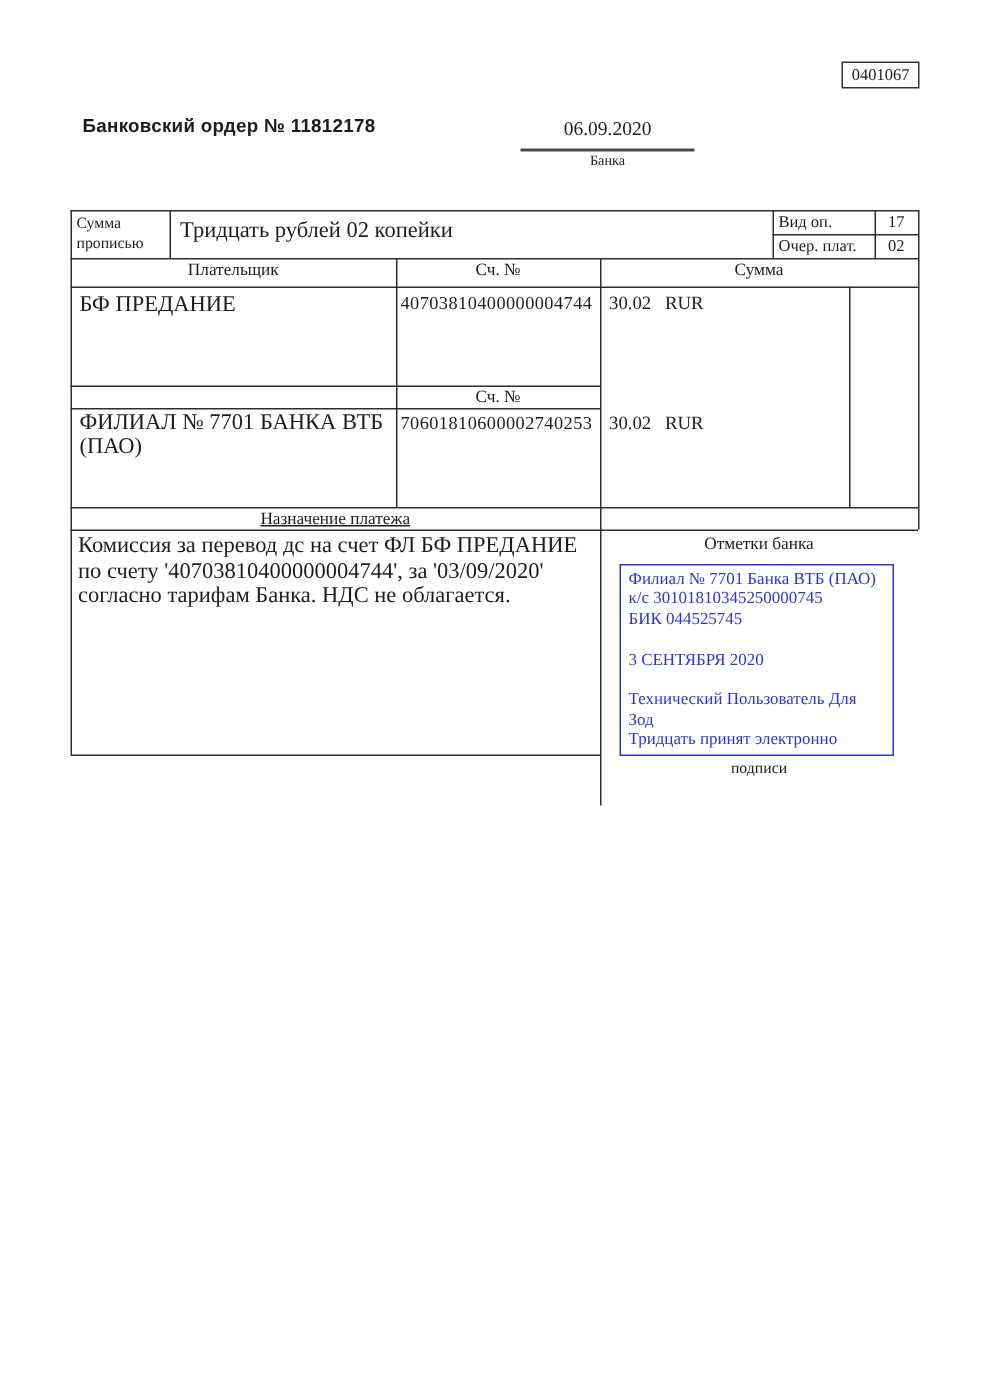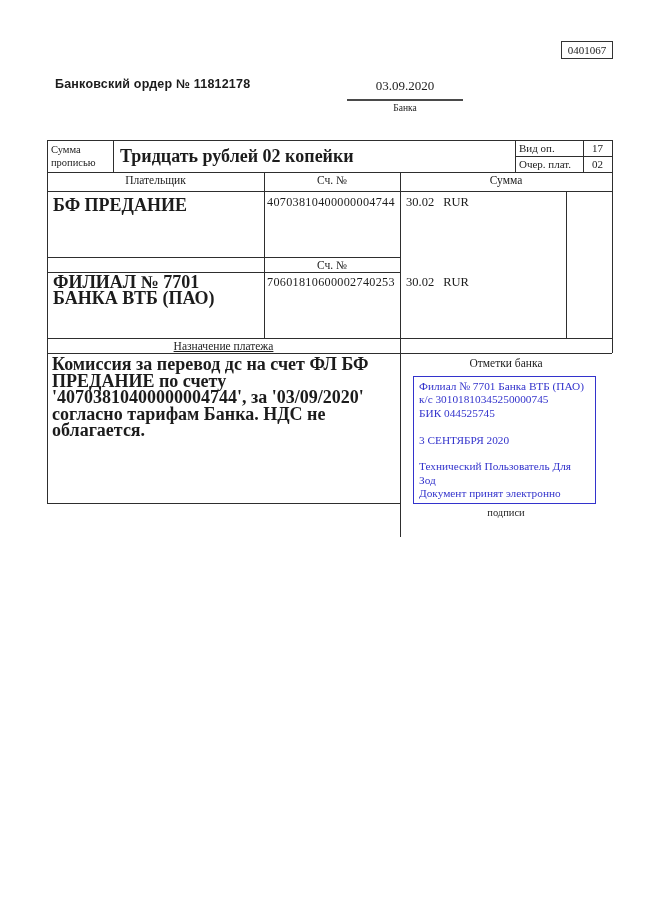--- a/index.html
+++ b/index.html
@@ -11,21 +11,21 @@
   .vl { position:absolute; width:1px; background:#2e2e2e; }
   .txt { position:absolute; white-space:nowrap; }
   .wrap { position:absolute; white-space:normal; }
   .ctr { text-align:center; }
   .title {
     font-family:"Liberation Sans", sans-serif; font-weight:bold; font-size:12.5px;
     letter-spacing:0.2px;
   }
   .small { font-size:10.5px; }
   .hdr { font-size:11.5px;text-align:center; }
-  .val { font-size:18px;font-weight:bold; }
+  .val { font-size:15px; }
   .acct { font-size:12.2px; letter-spacing:0.3px; }
   .sumv { font-size:12.5px; word-spacing:6px; }
   .formcode {
     position:absolute; border:1px solid #333; font-size:11px;
     display:flex; align-items:center; justify-content:center;
   }
   .stamp {
     position:absolute; border:1px solid #3333cc; color:#3333cc;
     font-size:11.3px; padding:3px 5px 0 5px;
   }
@@ -36,21 +36,21 @@
 <body>
 
 <div class="page">
 
   <div class="formcode" style="left:561px; top:41px; width:50px; height:16px;">
     <span>0401067</span>
   </div>
 
   <div class="txt title" style="left:55px; top:77px;">Банковский ордер № 11812178</div>
 
-  <div class="txt ctr" style="left:347px; top:78px; width:116px; font-size:13px;">03.09.2020</div>
+  <div class="txt ctr" style="left:347px; top:78px; width:116px; font-size:13px;">06.09.2020</div>
   <div class="dateline" style="left:347px; top:99px; width:116px;"></div>
   <div class="txt ctr" style="left:347px; top:103px; width:116px; font-size:9.5px;">Банка</div>
 
   <div class="hl" style="top:140px; left:47px;  width:565px;"></div>
   <div class="hl" style="top:156px; left:515px; width:97px;"></div>
   <div class="hl" style="top:172px; left:47px;  width:565px;"></div>
   <div class="hl" style="top:191px; left:47px;  width:565px;"></div>
   <div class="hl" style="top:257px; left:47px;  width:353px;"></div>
   <div class="hl" style="top:272px; left:47px;  width:353px;"></div>
   <div class="hl" style="top:338px; left:47px;  width:565px;"></div>
@@ -95,18 +95,18 @@
 
   <div class="stamp" style="left: 413px; top: 376px; width: 171px; height: 123px; color: rgb(51, 51, 204); border-color: rgb(51, 51, 204);">
     <div class="sline">Филиал № 7701 Банка ВТБ (ПАО)</div>
     <div class="sline">к/с 30101810345250000745</div>
     <div class="sline">БИК 044525745</div>
     <div class="sline"></div>
     <div class="sline">3 СЕНТЯБРЯ 2020</div>
     <div class="sline"></div>
     <div class="sline">Технический Пользователь Для</div>
     <div class="sline">Зод</div>
-    <div class="sline">Документ принят электронно</div>
+    <div class="sline">Тридцать принят электронно</div>
   </div>
 
   <div class="txt ctr" style="left:400px; top:507px; width:212px; font-size:10.5px;">подписи</div>
 
 </div>
 
 </body></html>

